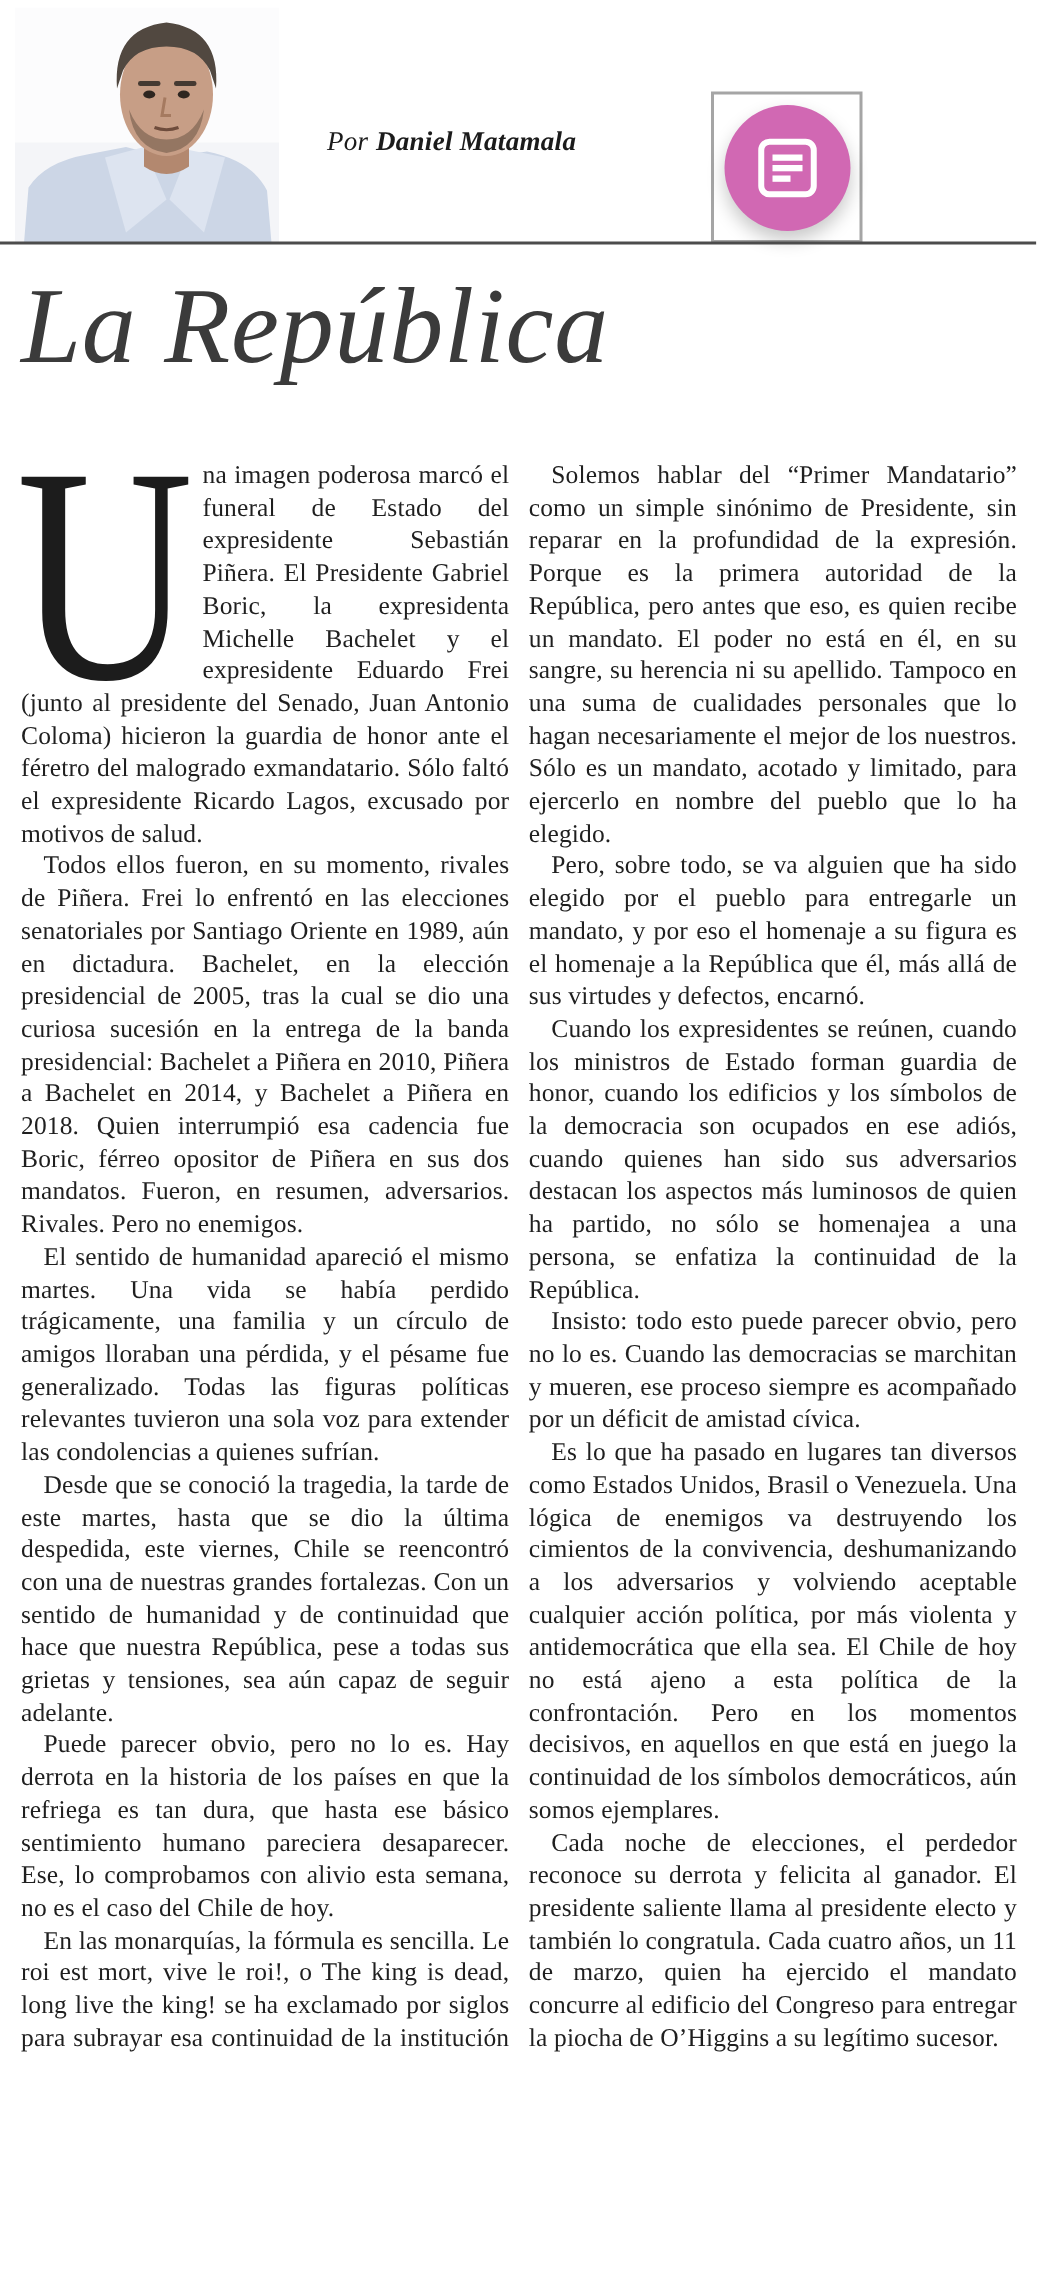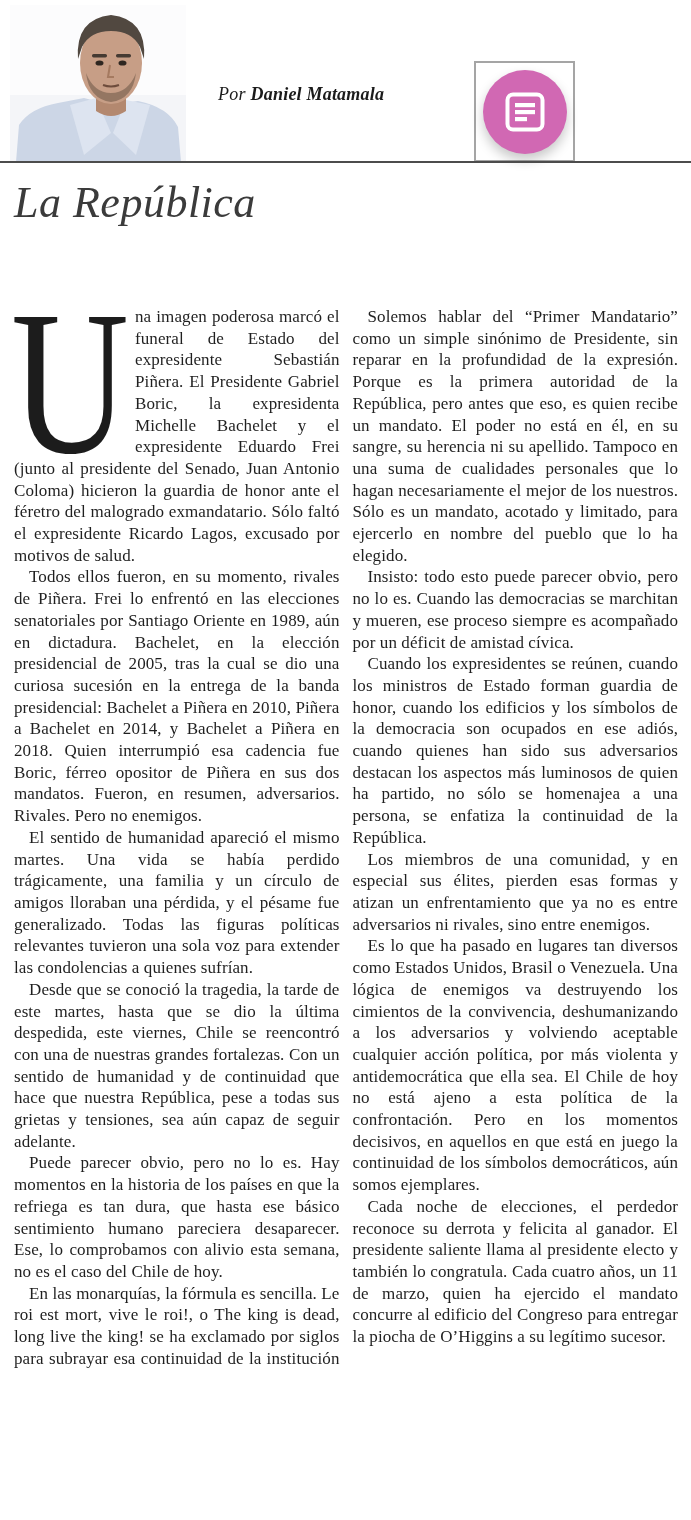--- a/index.html
+++ b/index.html
@@ -16,21 +16,21 @@
 
   .press-btn{position:absolute;left:474px;top:61px;width:101px;height:101px;background:#ffffff;
              border:2px solid #a5a5a5;box-sizing:border-box;display:flex;align-items:center;
              justify-content:center;cursor:pointer;}
   .press-circle{width:84px;height:84px;border-radius:50%;background:#d168b3;
                 display:flex;align-items:center;justify-content:center;
                 box-shadow:0 6px 12px rgba(0,0,0,.22);}
 
   
   .title{position:absolute;left:14px;top:180px;font-style:italic;font-weight:400;
-         font-size:44px;line-height:1.05;color:#3b3b3b;letter-spacing:.5px;margin:0;}
+         font-size:72px;line-height:1.05;color:#3b3b3b;letter-spacing:.5px;margin:0;}
 
   
   .body{position:absolute;left:14px;top:306px;width:664px;display:flex;gap:13px;}
   .col{width:326px;text-align:justify;font-size:17px;line-height:21.7px;
        letter-spacing:.1px;hyphens:auto;-webkit-hyphens:auto;}
   .col p{margin:0;text-indent:15px;}
   .col p.first{text-indent:0;}
 
   .dropcap-box{float:left;width:112px;height:148px;margin:2px 9px 0 0;}
   .dropcap-box svg{display:block;}
@@ -93,29 +93,29 @@
       <p class="first">
         <span class="dropcap-box">
           <svg width="112" height="148" viewBox="0 0 112 148" xmlns="http://www.w3.org/2000/svg">
             <text x="-3" y="144" font-family="Liberation Serif, serif" font-size="205" fill="#1c1c1c" textLength="118" lengthAdjust="spacingAndGlyphs">U</text>
           </svg>
         </span><span>na imagen poderosa marcó el funeral de Estado del expresidente Sebastián Piñera. El Presidente Gabriel Boric, la expresidenta Michelle Bachelet y el expresidente Eduardo Frei (junto al presidente del Senado, Juan Antonio Coloma) hicieron la guardia de honor ante el féretro del malogrado exmandatario. Sólo faltó el expresidente Ricardo Lagos, excusado por motivos de salud.</span>
       </p>
       <p>Todos ellos fueron, en su momento, rivales de Piñera. Frei lo enfrentó en las elecciones senatoriales por Santiago Oriente en 1989, aún en dictadura. Bachelet, en la elección presidencial de 2005, tras la cual se dio una curiosa sucesión en la entrega de la banda presidencial: Bachelet a Piñera en 2010, Piñera a Bachelet en 2014, y Bachelet a Piñera en 2018. Quien interrumpió esa cadencia fue Boric, férreo opositor de Piñera en sus dos mandatos. Fueron, en resumen, adversarios. Rivales. Pero no enemigos.</p>
       <p>El sentido de humanidad apareció el mismo martes. Una vida se había perdido trágicamente, una familia y un círculo de amigos lloraban una pérdida, y el pésame fue generalizado. Todas las figuras políticas relevantes tuvieron una sola voz para extender las condolencias a quienes sufrían.</p>
       <p>Desde que se conoció la tragedia, la tarde de este martes, hasta que se dio la última despedida, este viernes, Chile se reencontró con una de nuestras grandes fortalezas. Con un sentido de humanidad y de continuidad que hace que nuestra República, pese a todas sus grietas y tensiones, sea aún capaz de seguir adelante.</p>
-      <p>Puede parecer obvio, pero no lo es. Hay momentos en la historia de los países en que la refriega es tan dura, que hasta ese básico sentimiento humano pareciera desaparecer. Ese, lo comprobamos con alivio esta semana, no es el caso del Chile de hoy.</p>
+      <p>Puede parecer obvio, pero no lo es. Hay derrota en la historia de los países en que la refriega es tan dura, que hasta ese básico sentimiento humano pareciera desaparecer. Ese, lo comprobamos con alivio esta semana, no es el caso del Chile de hoy.</p>
       <p>En las monarquías, la fórmula es sencilla. Le roi est mort, vive le roi!, o The king is dead, long live the king! se ha exclamado por siglos para subrayar esa continuidad de la institución monárquica más allá de la persona que circunstancialmente ocupa el cargo.</p>
 
     </div>
 
     <div class="col">
       <p>Solemos hablar del “Primer Mandatario” como un simple sinónimo de Presidente, sin reparar en la profundidad de la expresión. Porque es la primera autoridad de la República, pero antes que eso, es quien recibe un mandato. El poder no está en él, en su sangre, su herencia ni su apellido. Tampoco en una suma de cualidades personales que lo hagan necesariamente el mejor de los nuestros. Sólo es un mandato, acotado y limitado, para ejercerlo en nombre del pueblo que lo ha elegido.</p>
+      <p>Pero, sobre todo, se va alguien que ha sido elegido por el pueblo para entregarle un mandato, y por eso el homenaje a su figura es el homenaje a la República que él, más allá de sus virtudes y defectos, encarnó.</p>
+      <p>Cuando los expresidentes se reúnen, cuando los ministros de Estado forman guardia de honor, cuando los edificios y los símbolos de la democracia son ocupados en ese adiós, cuando quienes han sido sus adversarios destacan los aspectos más luminosos de quien ha partido, no sólo se homenajea a una persona, se enfatiza la continuidad de la República.</p>
       <p>Insisto: todo esto puede parecer obvio, pero no lo es. Cuando las democracias se marchitan y mueren, ese proceso siempre es acompañado por un déficit de amistad cívica.</p>
-      <p>Cuando los expresidentes se reúnen, cuando los ministros de Estado forman guardia de honor, cuando los edificios y los símbolos de la democracia son ocupados en ese adiós, cuando quienes han sido sus adversarios destacan los aspectos más luminosos de quien ha partido, no sólo se homenajea a una persona, se enfatiza la continuidad de la República.</p>
-      <p>Los miembros de una comunidad, y en especial sus élites, pierden esas formas y atizan un enfrentamiento que ya no es entre adversarios ni rivales, sino entre enemigos.</p>
       <p>Es lo que ha pasado en lugares tan diversos como Estados Unidos, Brasil o Venezuela. Una lógica de enemigos va destruyendo los cimientos de la convivencia, deshumanizando a los adversarios y volviendo aceptable cualquier acción política, por más violenta y antidemocrática que ella sea. El Chile de hoy no está ajeno a esta política de la confrontación. Pero en los momentos decisivos, en aquellos en que está en juego la continuidad de los símbolos democráticos, aún somos ejemplares.</p>
       <p>Cada noche de elecciones, el perdedor reconoce su derrota y felicita al ganador. El presidente saliente llama al presidente electo y también lo congratula. Cada cuatro años, un 11 de marzo, quien ha ejercido el mandato concurre al edificio del Congreso para entregar la piocha de O’Higgins a su legítimo sucesor.</p>
 
     </div>
 
   </div>
 </div>
 
 </body></html>

